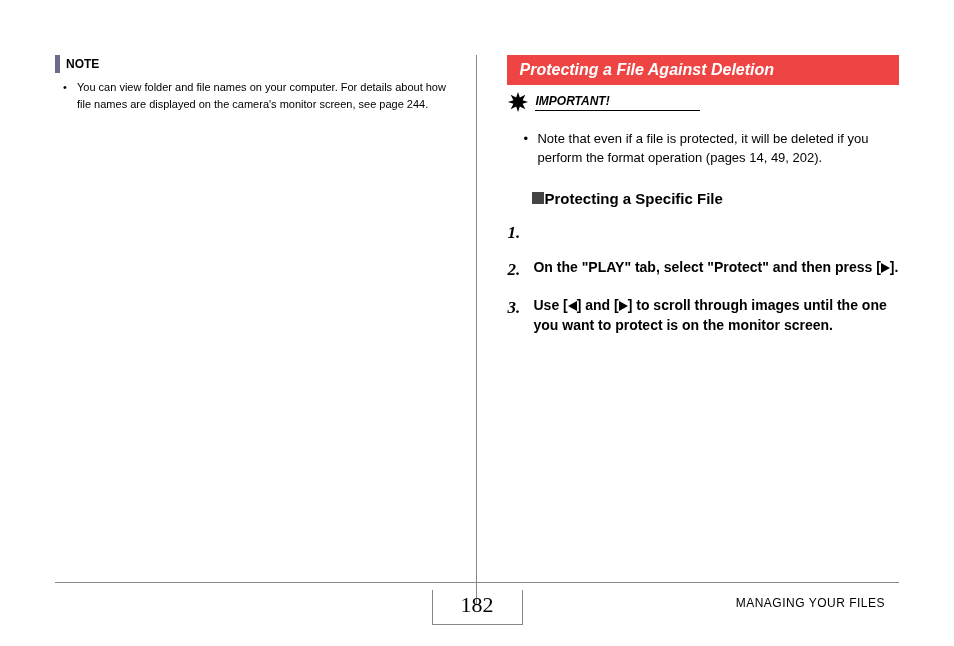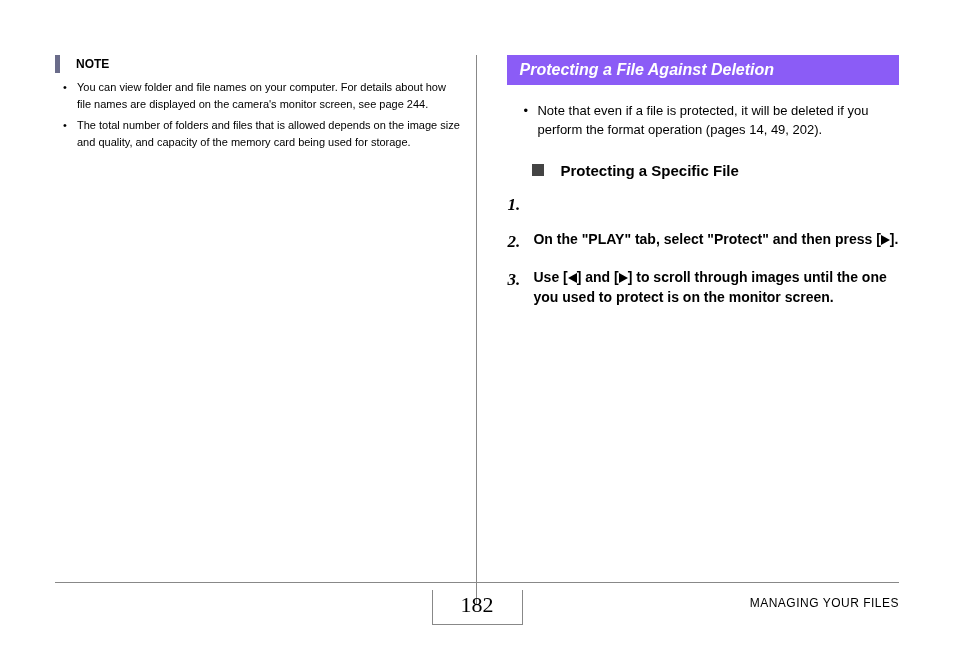--- a/index.html
+++ b/index.html
@@ -26,21 +26,21 @@
   }
   .divider {
     width: 0;
     border-left: 1px solid #888;
     height: 550px;
   }
   
   .note-header {
     display: flex;
     align-items: center;
-    gap: 16px;
+    gap: 6px;
     margin-bottom: 6px;
   }
   .note-bar {
     width: 5px;
     height: 18px;
     background: #6a6c8a;
   }
   .note-label {
     font-size: 12px;
     font-weight: bold;
@@ -56,21 +56,21 @@
     margin-bottom: 4px;
   }
   .bullets li::before {
     content: "•";
     position: absolute;
     left: -14px;
     top: 0;
   }
   
   .section-bar {
-    background: #8b5cf6;
+    background: #ef4444;
     color: #fff;
     font-weight: bold;
     font-style: italic;
     font-size: 16px;
     padding: 6px 10px 6px 12px;
     margin-bottom: 6px;
   }
   .intro {
     font-size: 13px;
     line-height: 1.4;
@@ -103,21 +103,21 @@
   }
   .important-list li { position: relative; margin-top: 17px; }
   .important-list li::before {
     content: "•";
     position: absolute; left: -14px; top: 0;
   }
   
   .subsection {
     display: flex;
     align-items: center;
-    gap: 16px;
+    gap: 0;
     font-weight: bold;
     font-size: 15px;
     margin-bottom: 14px;
     padding-left: 25px;
   }
   .square {
     width: 12px; height: 12px;
     background: #444;
   }
   
@@ -169,47 +169,52 @@
   }
   .pg-box {
     border: 1px solid #888;
     border-top: none;
     padding: 2px 28px 6px 28px;
     font-family: Georgia, 'Times New Roman', serif;
     font-size: 22px;
   }
   .footer-section {
     position: absolute;
-    right: 55px;
+    right: 69px;
     top: 596px;
     font-size: 12px;
     letter-spacing: 0.5px;
   }
 </style>
 </head>
 <body>
 
 <div class="page">
 
   <div class="col">
     <div class="note-header">
       <div class="note-bar"></div>
       <div class="note-label">NOTE</div>
     </div>
     <ul class="bullets">
       <li>You can view folder and file names on your computer. For details about how file names are displayed on the camera's monitor screen, see page 244.</li>
-      <li>The total number of folders and files that is allowed depends on the image size and quality, and capacity of the memory card being used for storage.</li>
     </ul>
   </div>
 
   <div class="divider"></div>
 
   <div class="col col-right">
     <div class="section-bar">Protecting a File Against Deletion</div>
 
+    <div class="important-header">
+      <svg class="burst" viewBox="0 0 24 24">
+        <polygon points="12,1 14,7 20,4 17,10 23,12 17,14 20,20 14,17 12,23 10,17 4,20 7,14 1,12 7,10 4,4 10,7" fill="#000"></polygon>
+      </svg>
+      <div class="important-label">IMPORTANT!</div>
+    </div>
     <ul class="important-list">
       <li>Note that even if a file is protected, it will be deleted if you perform the format operation (pages 14, 49, 202).</li>
     </ul>
 
     <div class="subsection">
       <div class="square"></div>
       <span>Protecting a Specific File</span>
     </div>
 
     <ol class="steps">
@@ -218,21 +223,21 @@
       </li>
       <li>
         <span class="step-num">2.</span>
         <span>
           <span>On the "PLAY" tab, select "Protect" and then press [</span><span class="tri tri-right"></span><span>].</span>
         </span>
       </li>
       <li>
         <span class="step-num">3.</span>
         <span>
-          <span>Use [</span><span class="tri tri-left"></span><span>] and [</span><span class="tri tri-right"></span><span>] to scroll through images until the one you used to protect is on the monitor screen.</span>
+          <span>Use [</span><span class="tri tri-left"></span><span>] and [</span><span class="tri tri-right"></span><span>] to scroll through images until the one you want to protect is on the monitor screen.</span>
         </span>
       </li>
     </ol>
   </div>
 </div>
 
 <div class="footer-rule"></div>
 <div class="footer">
   <div class="pg-box">182</div>
 </div>

